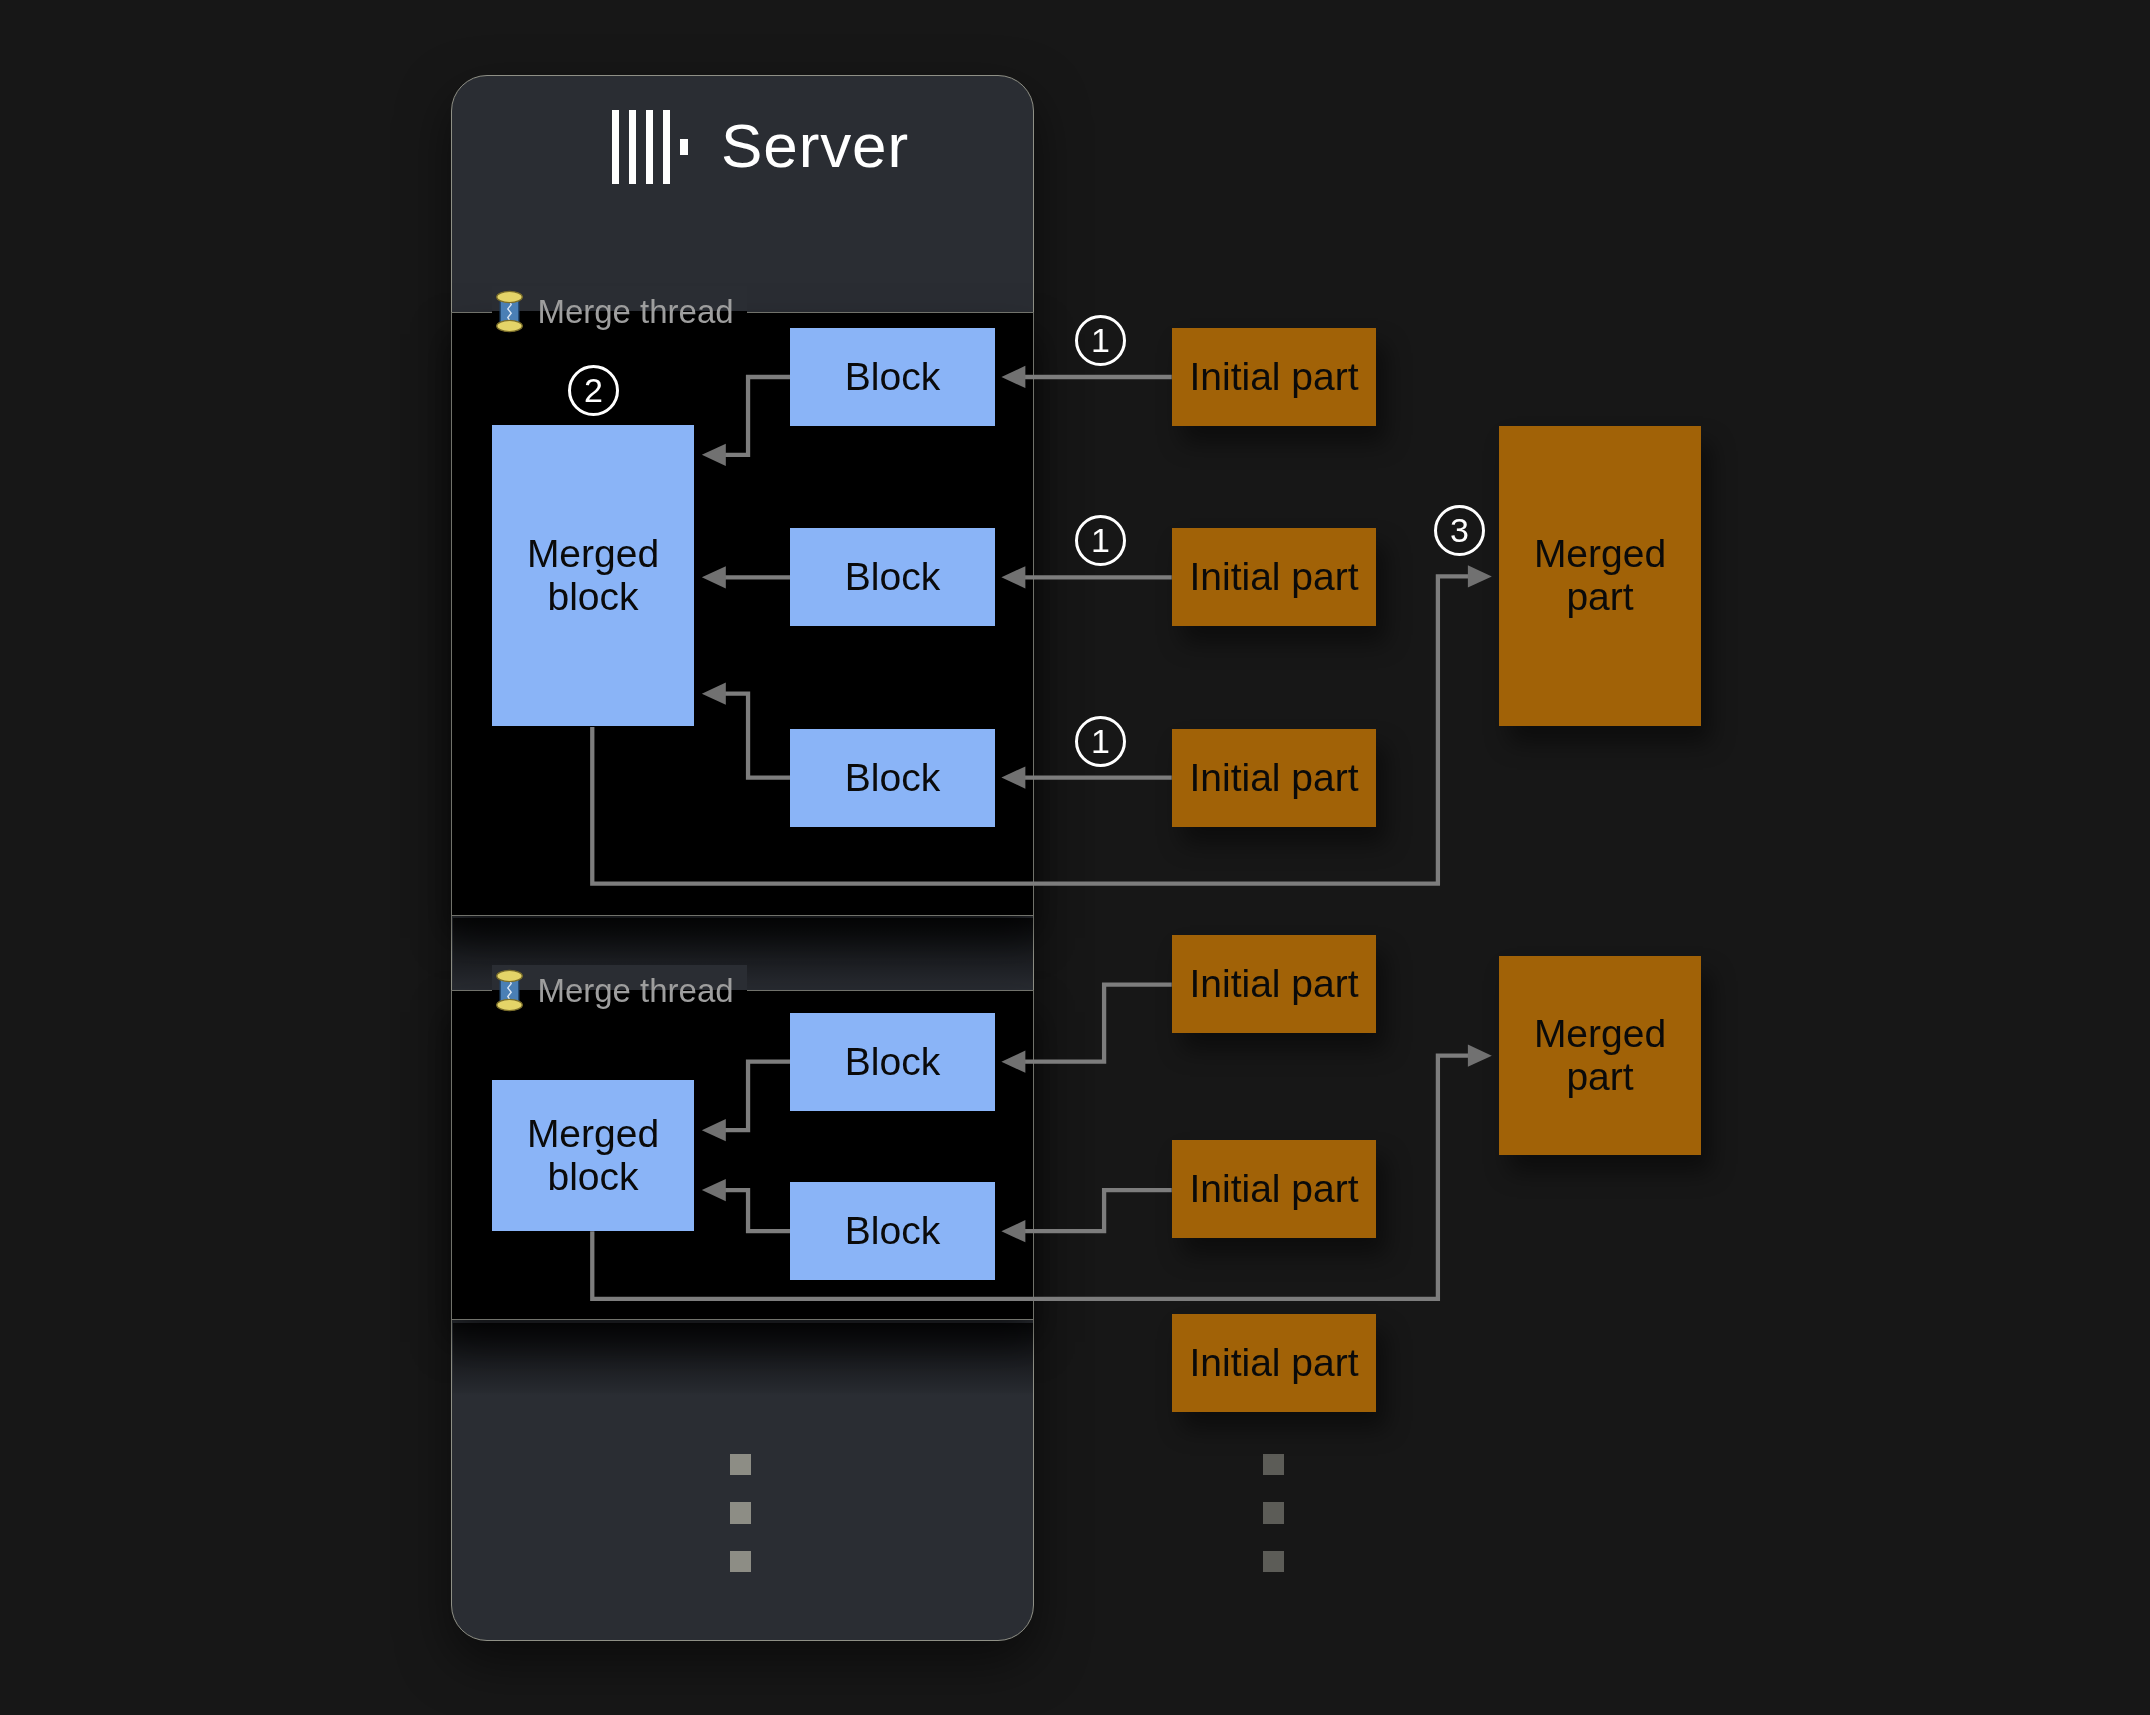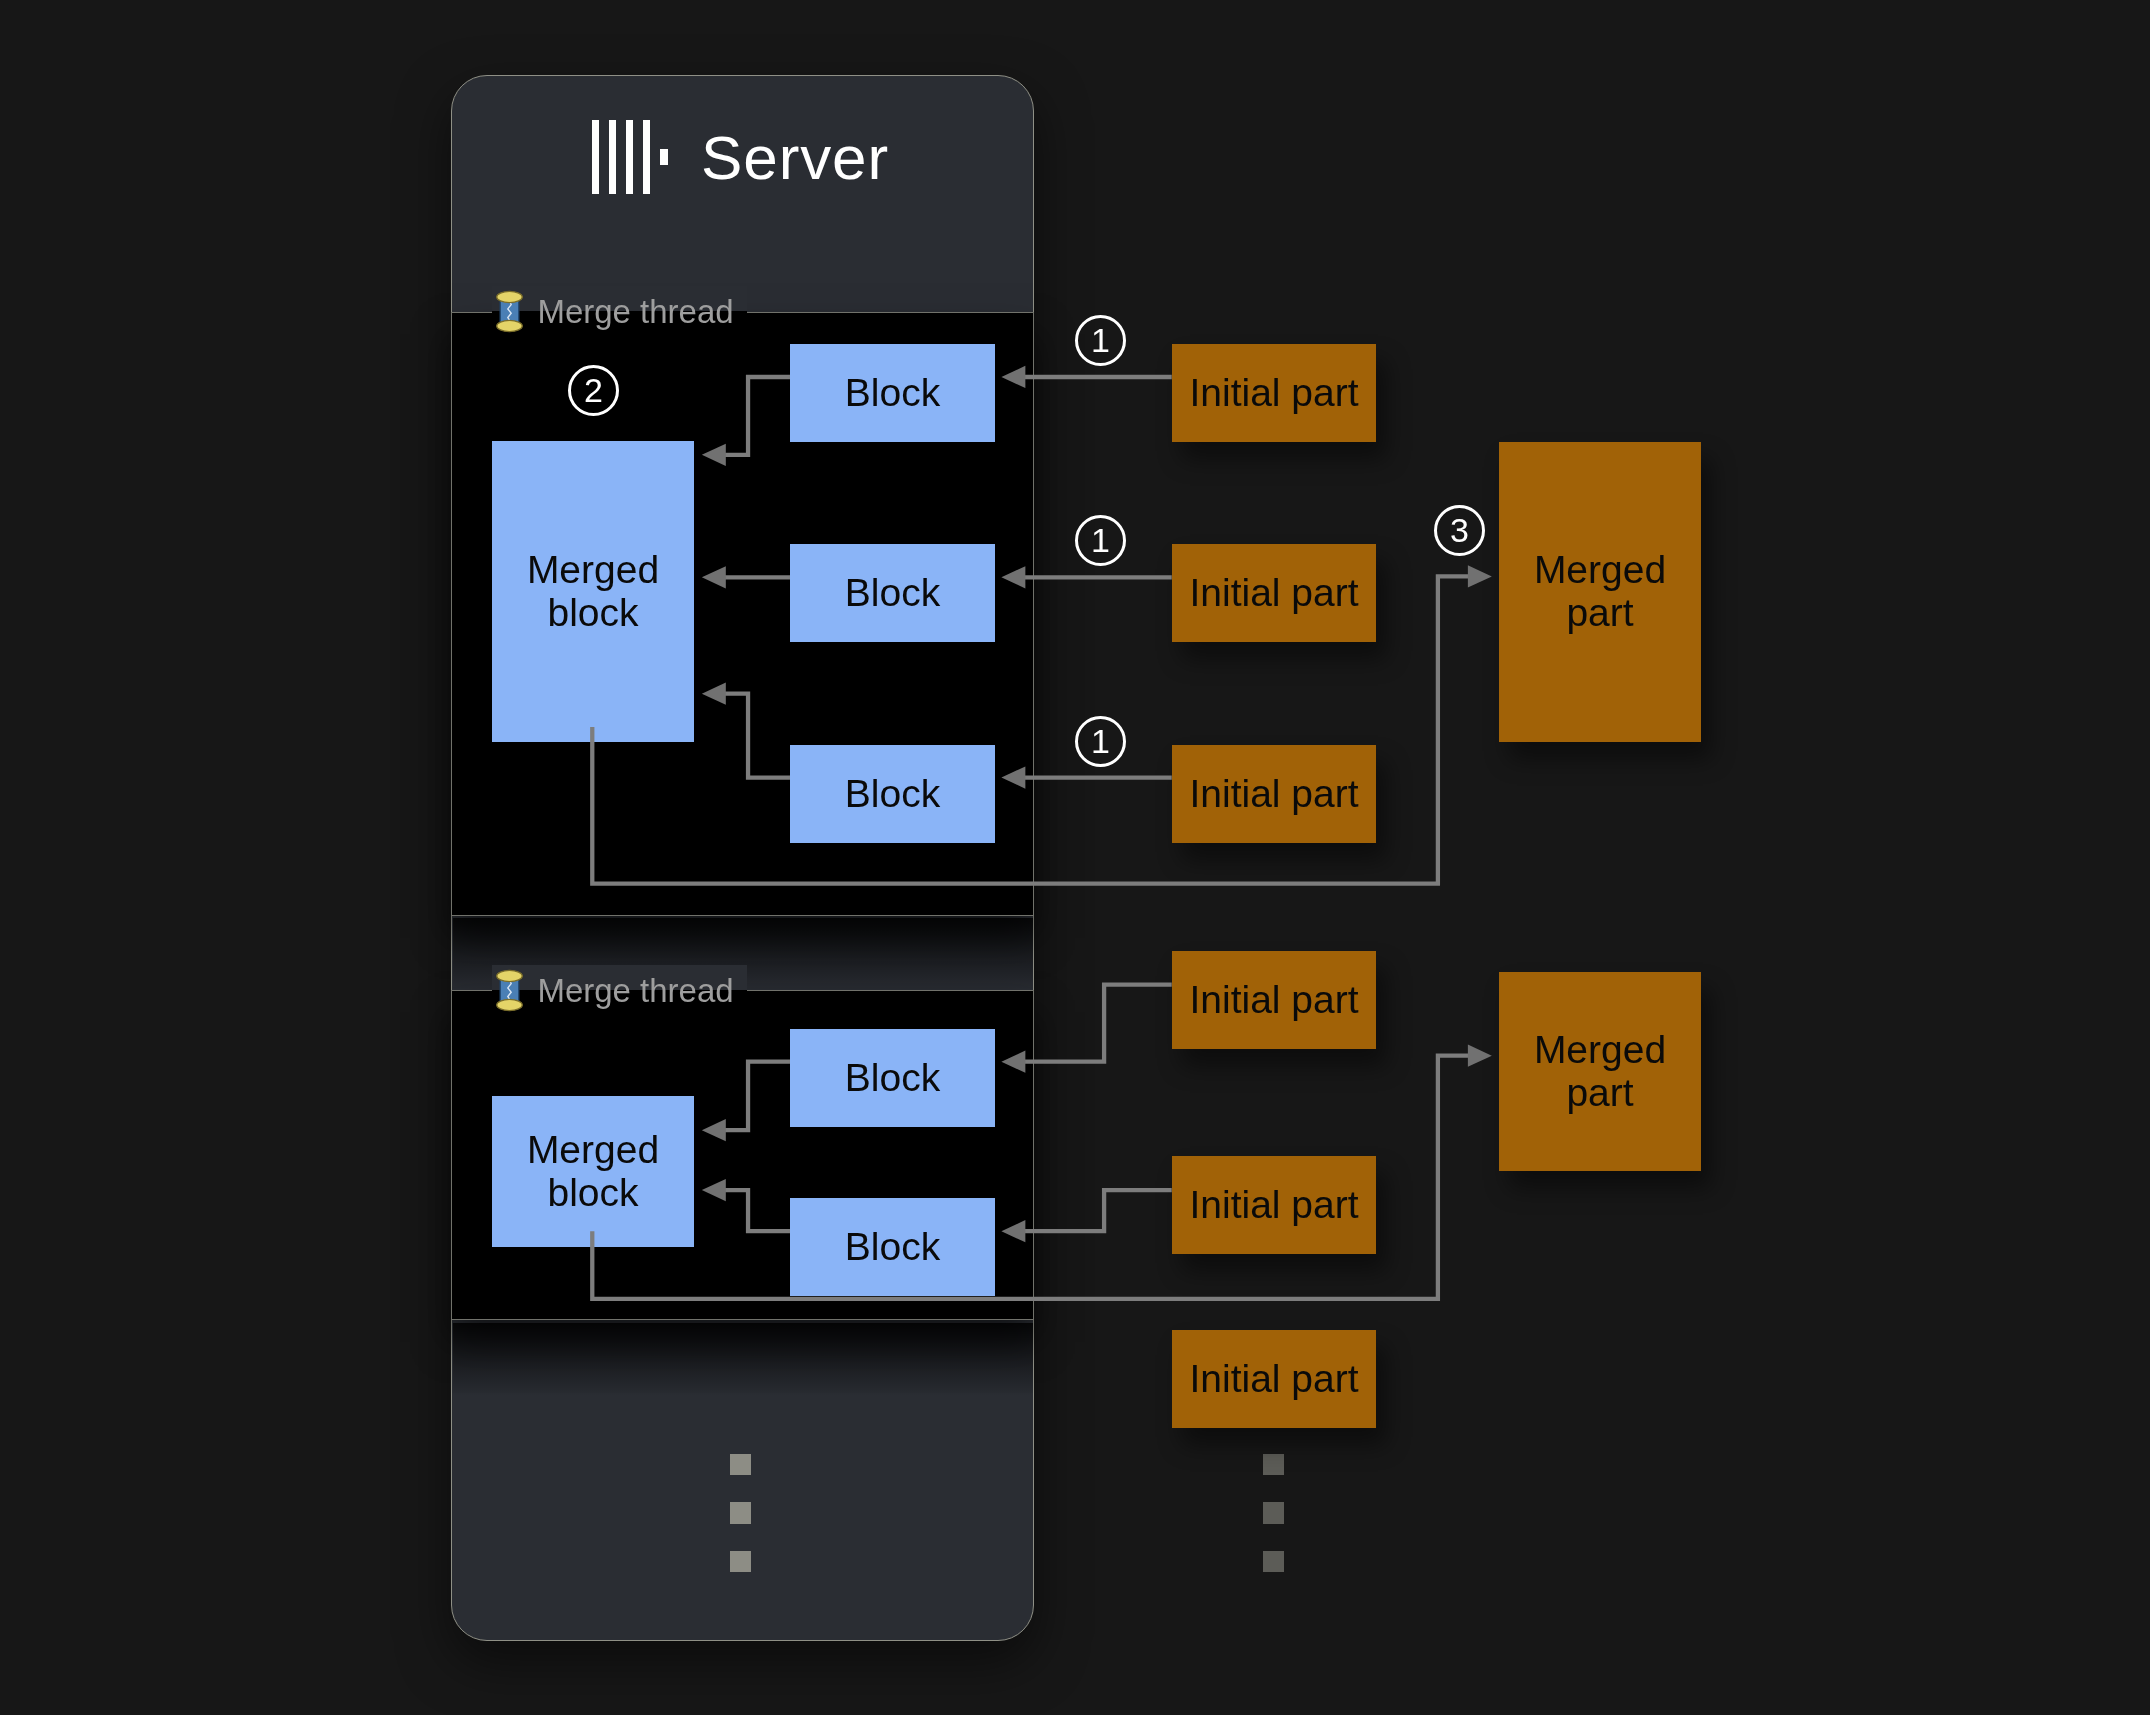--- a/index.html
+++ b/index.html
@@ -6,21 +6,21 @@
   html,body{margin:0;padding:0;background:#171717;}
   body{width:2150px;height:1716px;position:relative;overflow:hidden;
        font-family:"Liberation Sans",sans-serif;-webkit-font-smoothing:antialiased;}
 
   .abs{position:absolute;}
 
   
   .panel{left:451px;top:75px;width:583px;height:1566px;background:#2a2d33;
          border:1.7px solid #8f9086;border-radius:36px;box-sizing:border-box;z-index:1;
          box-shadow:0 20.5px 51px rgba(0,0,0,.5);}
-  .hdr{left:449px;top:110px;width:583px;height:94px;display:flex;align-items:center;
+  .hdr{left:469px;top:110px;width:583px;height:94px;display:flex;
        justify-content:center;gap:33px;z-index:3;}
   .logo{display:flex;align-items:center;gap:10.3px;height:74px;}
   .logo .bar{width:6.8px;height:74px;background:#fff;}
   .logo .bar-short{width:7.7px;height:15.4px;background:#fff;}
   .title{color:#fff;font-size:62px;letter-spacing:0.9px;}
 
   
   .tbox{left:451px;width:583px;background:#000;border:1.7px solid #71726b;
         box-sizing:border-box;z-index:3;box-shadow:0 22px 34px rgba(0,0,0,.55);}
   .tbox1{top:312px;height:604px;}
@@ -28,21 +28,21 @@
   .fade{left:453px;width:580px;height:73px;z-index:2;
         background:linear-gradient(180deg,rgba(0,0,0,.8),rgba(0,0,0,0));}
 
   .legend{z-index:4;height:51px;display:flex;align-items:center;gap:13px;
           padding:0 13.7px 0 3.4px;
           background:linear-gradient(180deg,#2a2d33 0 50%,#000 50% 100%);}
   .legend .ltxt{color:#9e9e9e;font-size:33px;white-space:nowrap;}
 
   
   .node{display:flex;align-items:center;justify-content:center;text-align:center;
-        color:#0a0a0a;font-size:39px;line-height:1.1;z-index:4;box-sizing:border-box;margin-top:16px;}
+        color:#0a0a0a;font-size:39px;line-height:1.1;z-index:4;box-sizing:border-box;}
   .blue{background:#8ab4f7;box-shadow:4.3px 6px 8.6px rgba(0,0,0,.5);}
   .yellow{background:#a16207;box-shadow:10.3px 17px 22px rgba(0,0,0,.45);}
 
   
   .circle{width:51px;height:51px;border:3.4px solid #fff;border-radius:50%;
           box-sizing:border-box;color:#fff;font-size:34px;display:flex;
           align-items:center;justify-content:center;z-index:6;background:transparent;}
 
   
   svg.wires{left:0;top:0;z-index:5;pointer-events:none;}

